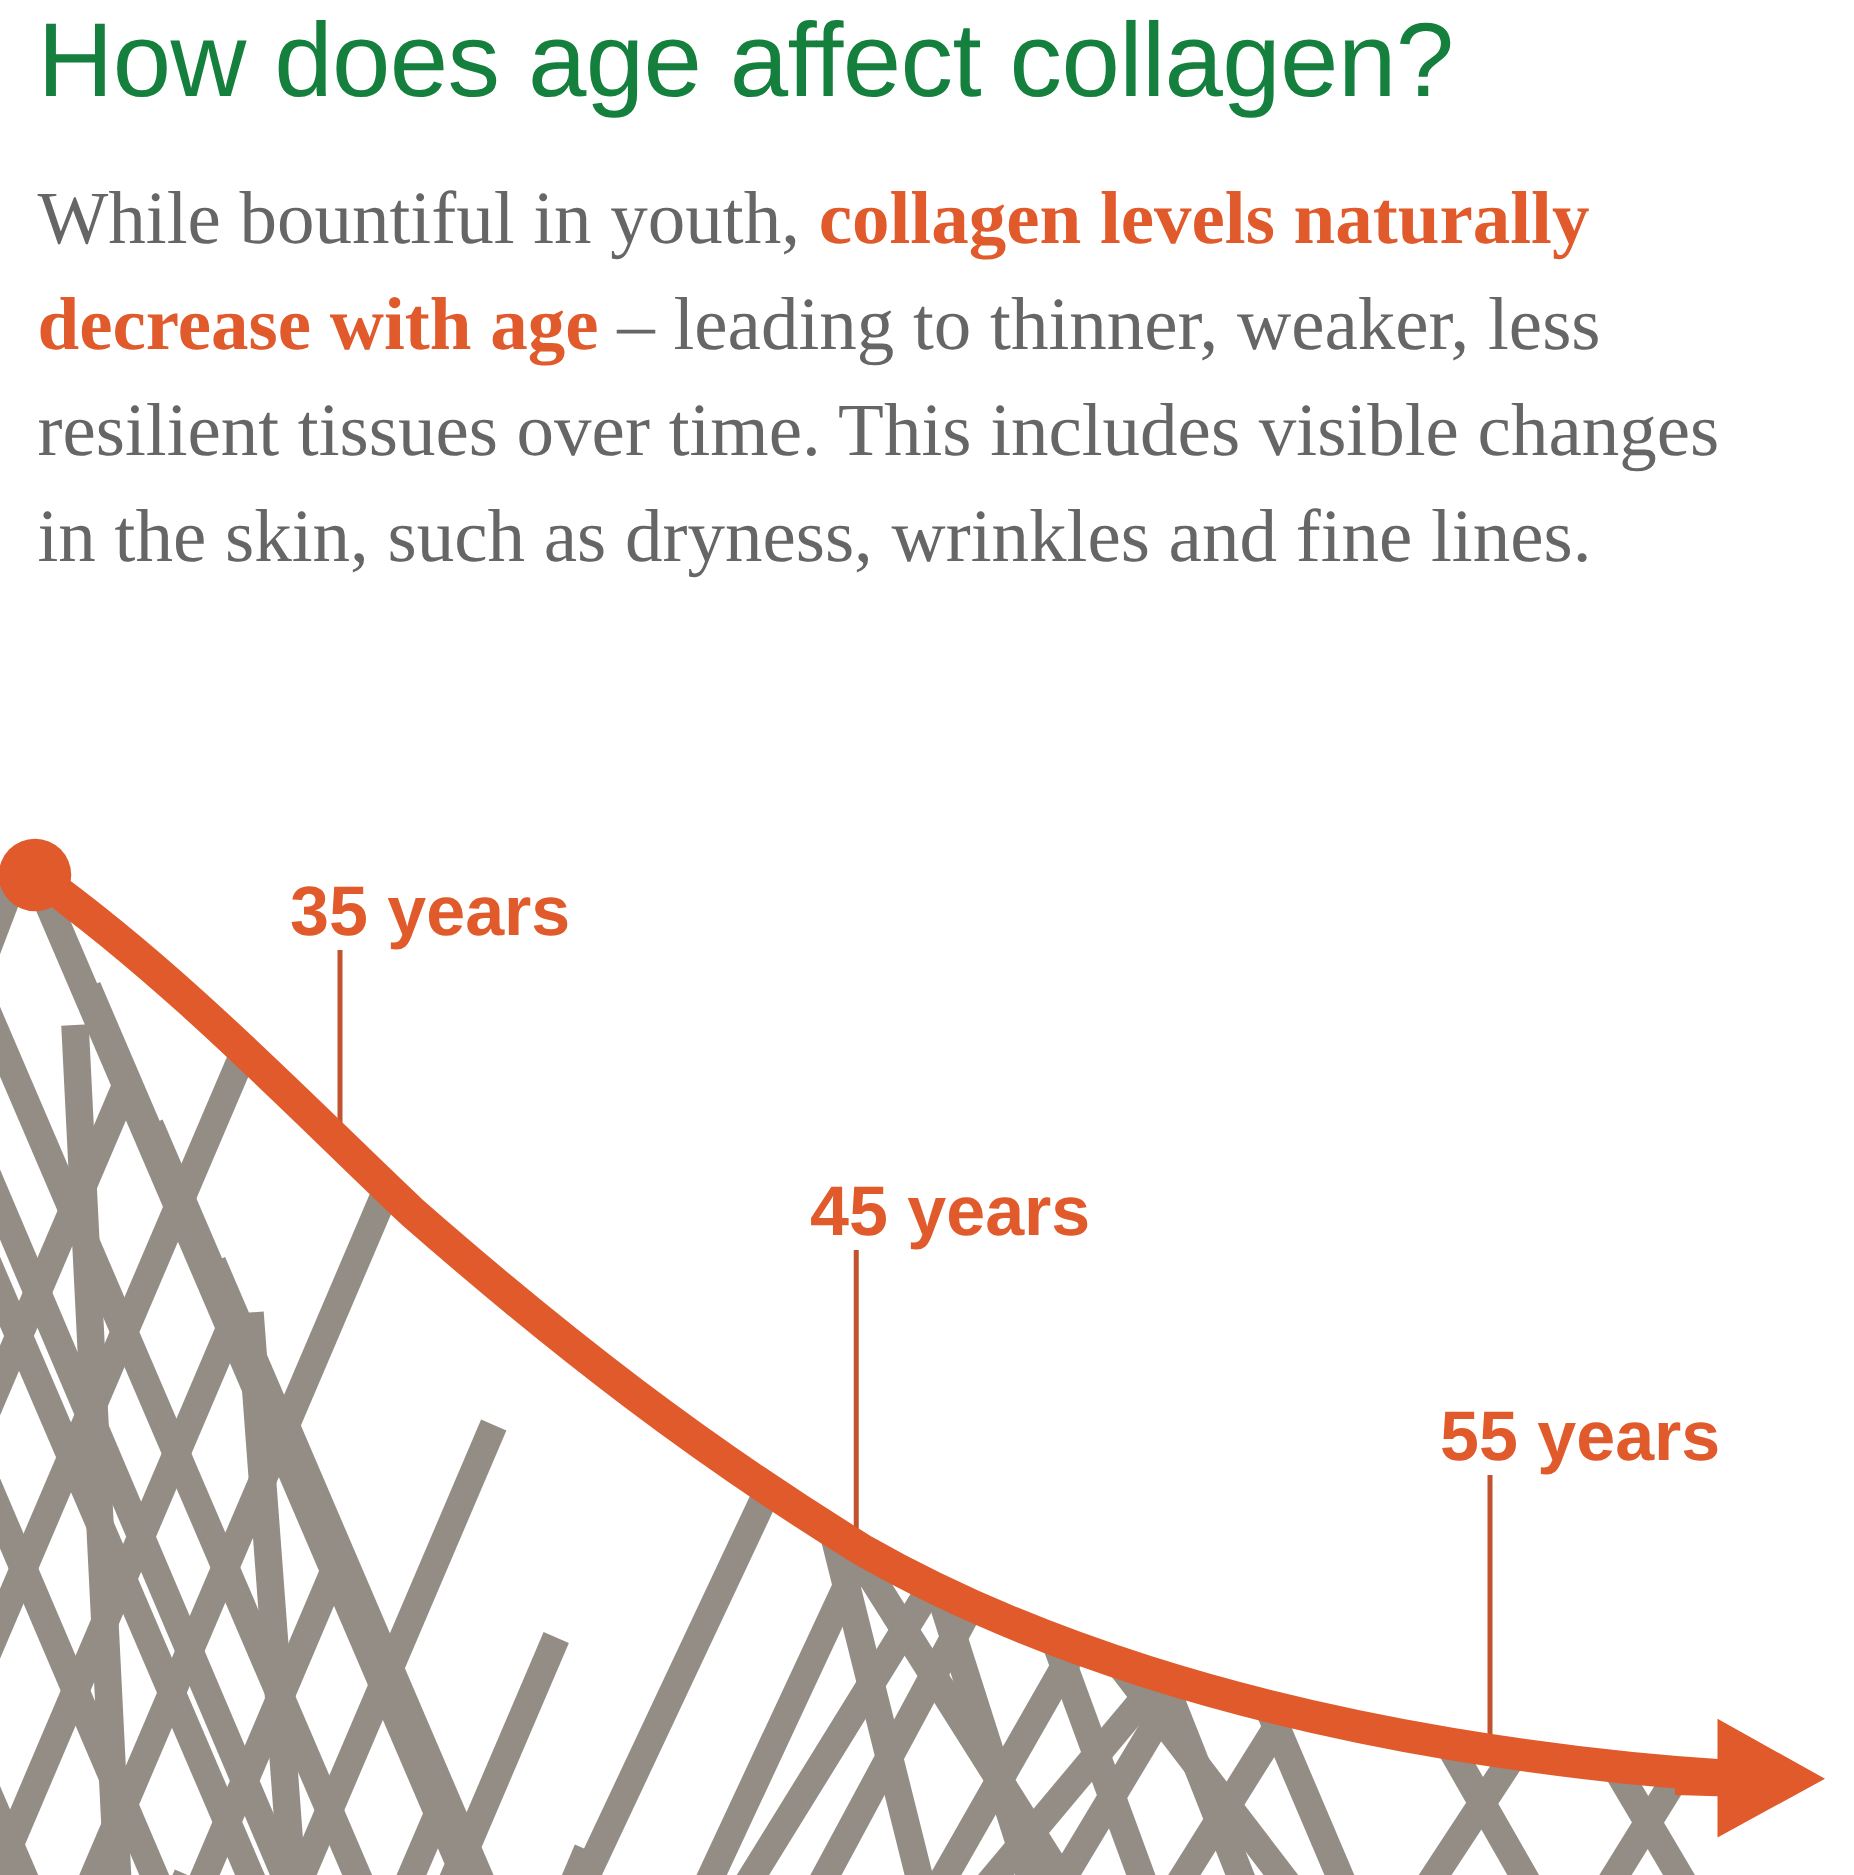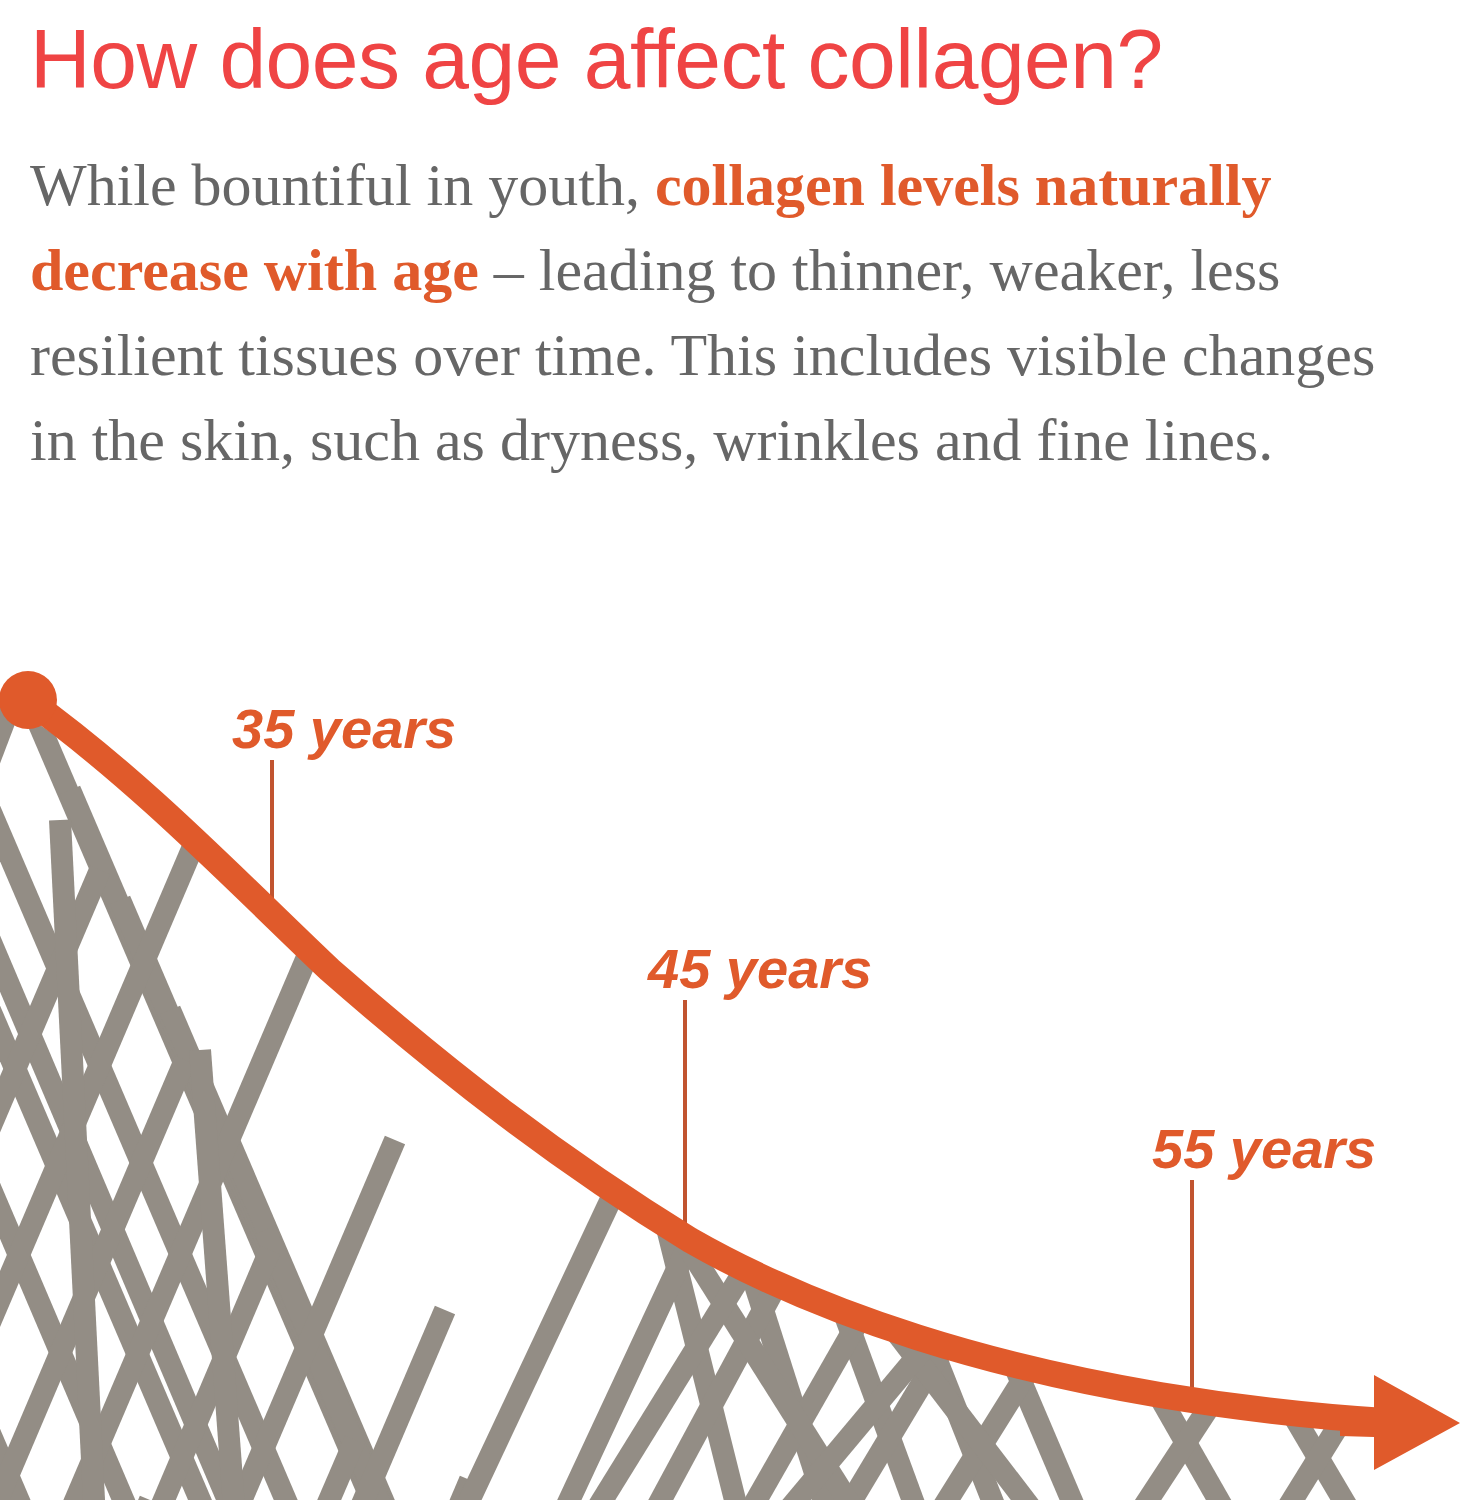--- a/index.html
+++ b/index.html
@@ -28,24 +28,24 @@
     left: 30px;
     top: 0px;
     width: 1420px;
   }
 
   #page-title {
     font-family: "Liberation Sans", sans-serif;
     font-size: 84px;
     line-height: 96px;
     font-weight: 400;
-    color: #ef4444;
+    color: #15803d;
     letter-spacing: -0.5px;
     margin: 0;
-    padding-top: 11px;
+    padding-top: 0;
     white-space: nowrap;
   }
 
   #intro-paragraph {
     font-family: Liberation Serif, serif;
     font-size: 60px;
     line-height: 85px;
     font-weight: 400;
     color: #666666;
     margin: 0;
@@ -58,21 +58,20 @@
     font-weight: 700;
   }
 
   
   #chart {
     position: absolute;
     left: 0;
     top: 620px;
     width: 1403px;
     height: 880px;
-    font-style: italic;
   }
   #chart svg {
     display: block;
   }
 
   .age-label {
     font-family: "Liberation Sans", sans-serif;
     font-weight: 700;
     font-size: 56px;
     fill: #E05A2B;

